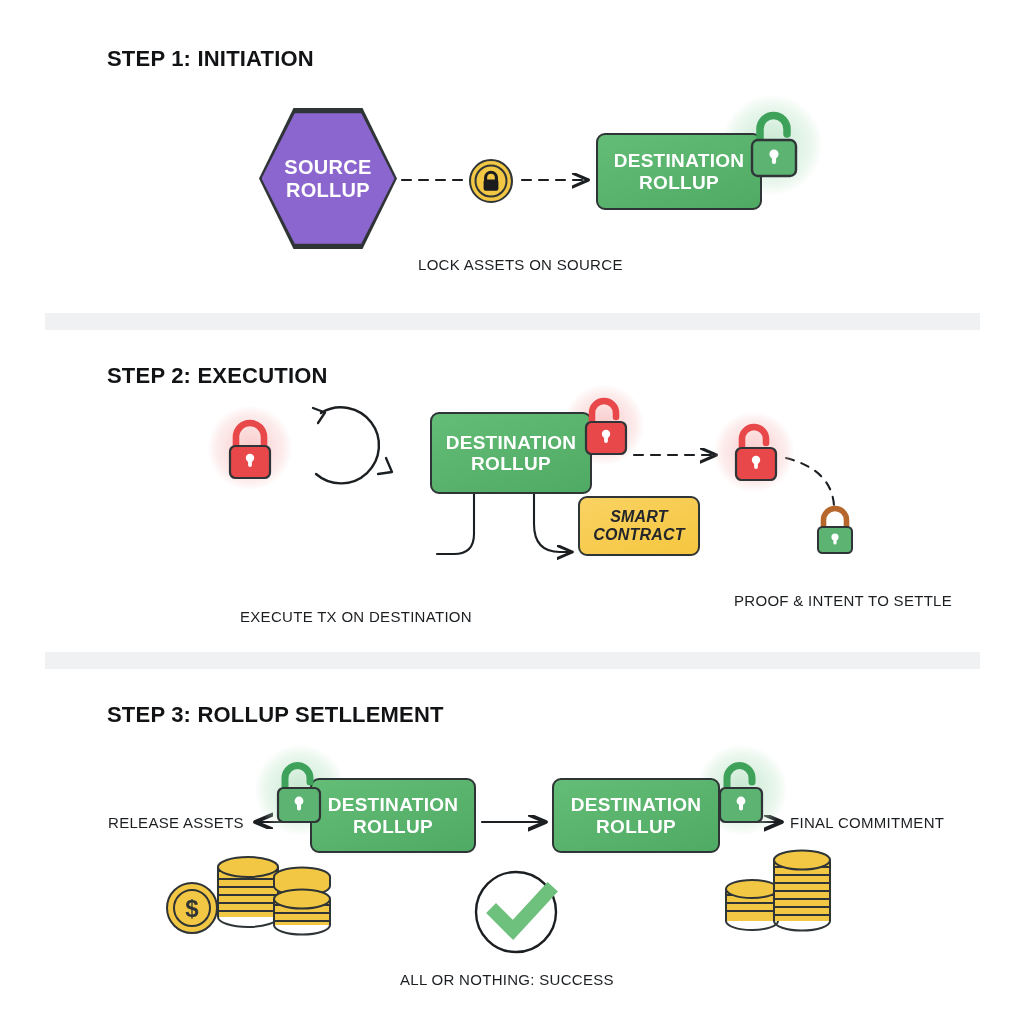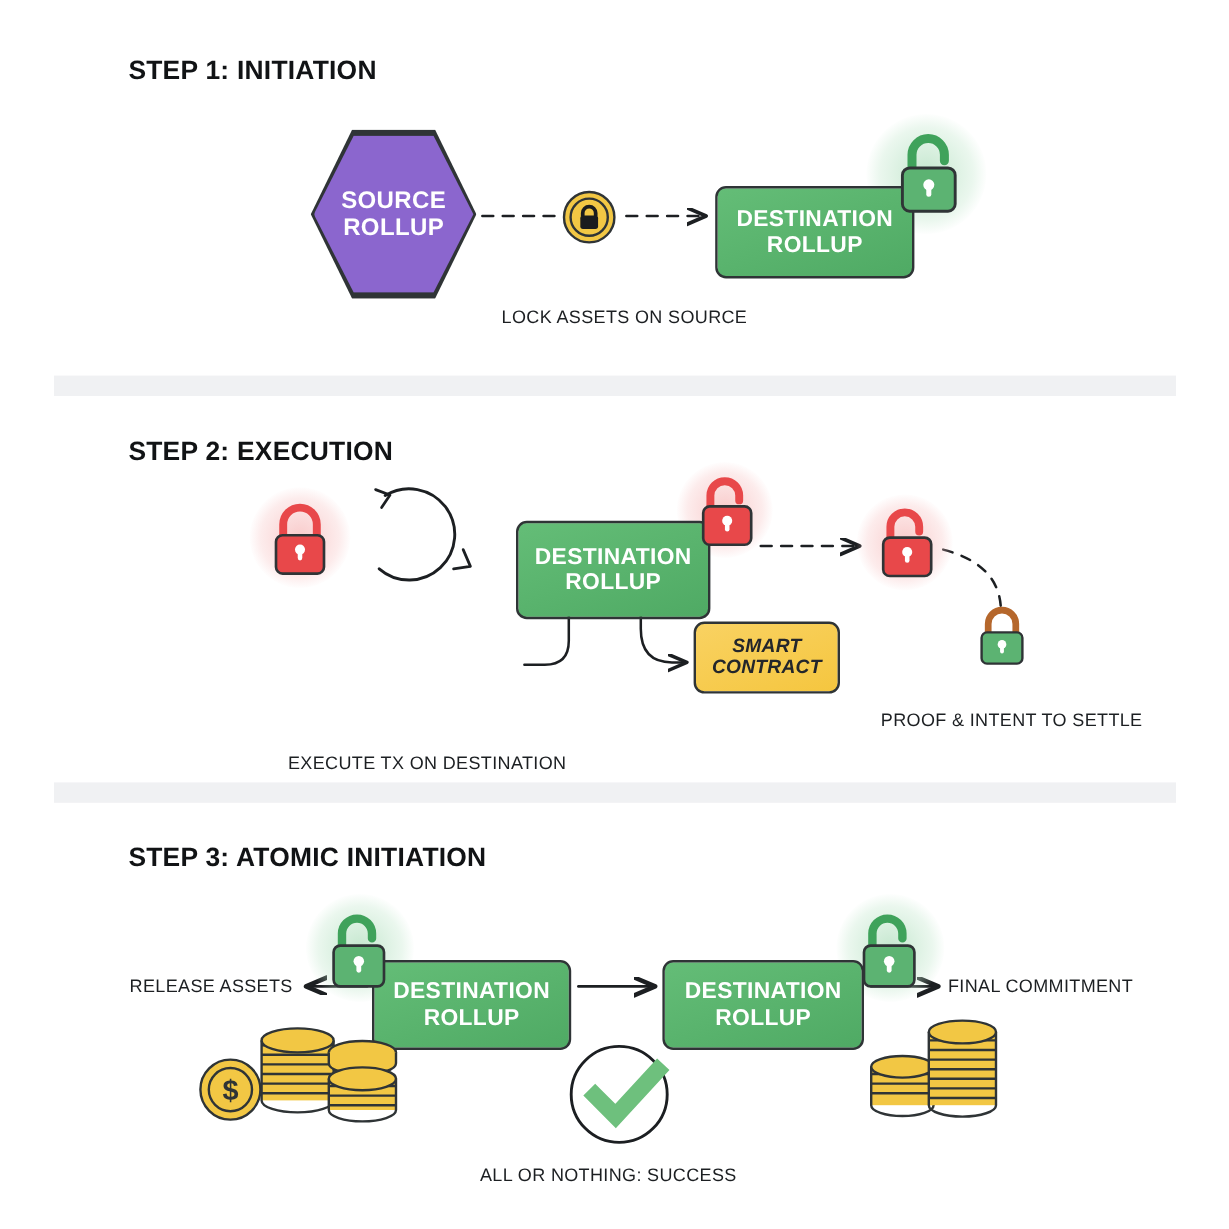--- a/index.html
+++ b/index.html
@@ -29,21 +29,20 @@
   }
 
   
   .node{
     position:absolute;
     box-sizing:border-box;
     display:flex;align-items:center;justify-content:center;
     text-align:center;
     line-height:1.12;
     font-weight:bold;
-    margin-top:22px;
   }
   .node-dest{
     background:linear-gradient(160deg,#64bd77 0%,#4faa64 100%);
     border:2.2px solid #2f3436;
     border-radius:9px;
     color:#ffffff;
     font-size:19px;
     letter-spacing:0.3px;
     z-index:4;
   }
@@ -247,25 +246,25 @@
 
 
   <div class="node node-contract" style="left:578px;top:496px;width:122px;height:60px;font-style:italic;">
     <div>
       <div>SMART</div>
       <div>CONTRACT</div>
     </div>
   </div>
 
   <div class="caption" style="left:734px;top:564px;margin-top:28px;">PROOF &amp; INTENT TO SETTLE</div>
-  <div class="caption" style="left:240px;top:628px;">EXECUTE TX ON DESTINATION</div>
+  <div class="caption" style="left:240px;top:608px;">EXECUTE TX ON DESTINATION</div>
 
   <div class="divider" style="top:652px;"></div>
 
-  <div class="step-title" style="left:107px;top:702px;">STEP 3: ATOMIC INITIATION</div>
+  <div class="step-title" style="left:107px;top:702px;">STEP 3: ROLLUP SETLLEMENT</div>
 
   <div class="halo halo-green" style="left:255px;top:745px;width:90px;height:90px;"></div>
   <div class="ico" style="left:270px;top:750px;">
     <svg width="58" height="84" viewBox="0 0 58 84">
       <path d="M15,40 v-12 a12.5,12.5 0 0 1 25,0 v4" fill="none" stroke="#3fa25b" stroke-width="7" stroke-linecap="round"></path>
       <rect x="8" y="38" width="42" height="34" rx="5.5" fill="#5cb372" stroke="#2f3436" stroke-width="2.2"></rect>
       <circle cx="29" cy="51" r="4.4" fill="#ffffff"></circle>
       <rect x="27" y="52" width="4" height="8.6" rx="2" fill="#ffffff"></rect>
     </svg>
   </div>

